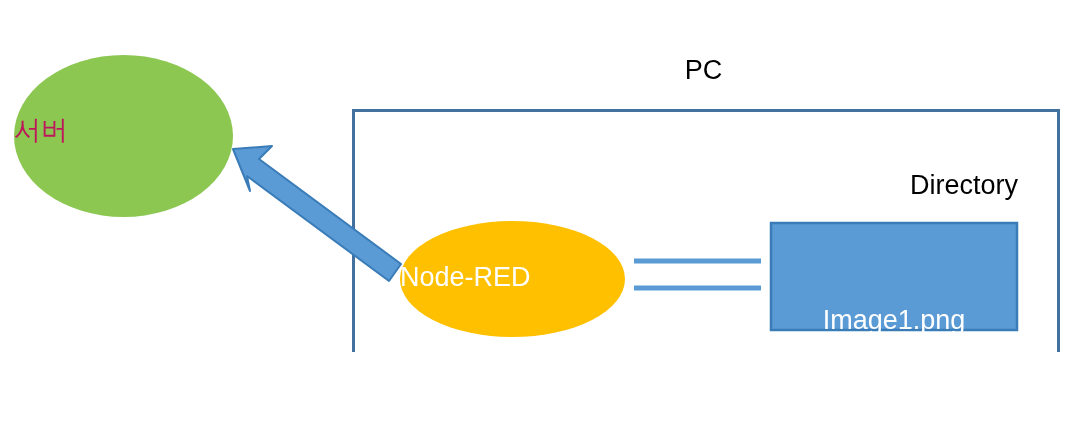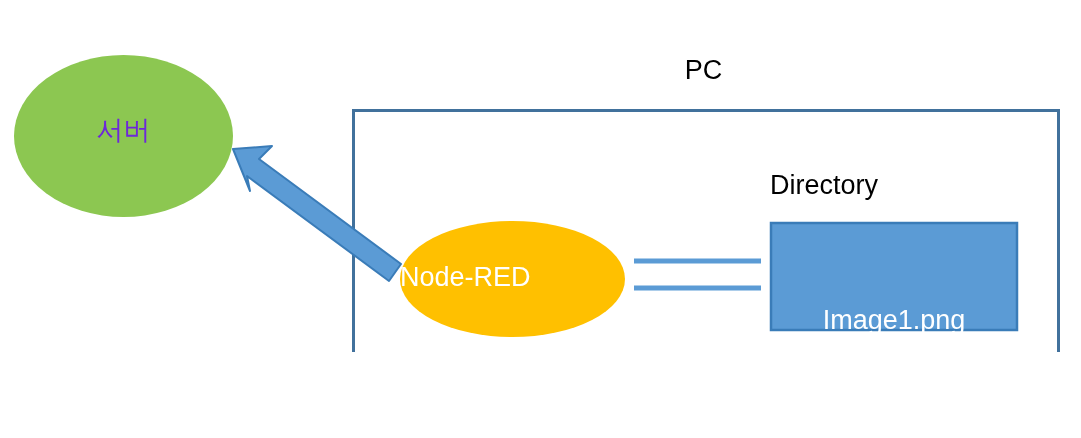--- a/index.html
+++ b/index.html
@@ -37,32 +37,31 @@
     text-align: center;
     text-indent: 326px;   
     font-size: 27px;
     color: #000000;
   }
   
   #directory-label {
     left: 770px;
     top: 170px;
     width: 248px;
-    text-align: left;
+    text-align: right;
     font-size: 27px;
     color: #000000;
   }
   
   #server-label {
     left: 14px;
     top: 115px;
     width: 219px;
-    text-align: center;
     font-size: 27px;
-    color: #6d28d9;
+    color: #be185d;
   }
   
   #nodered-label {
     left: 400px;
     top: 262px;
     width: 225px;
     text-align: left;
     font-size: 27px;
     color: #ffffff;
   }

